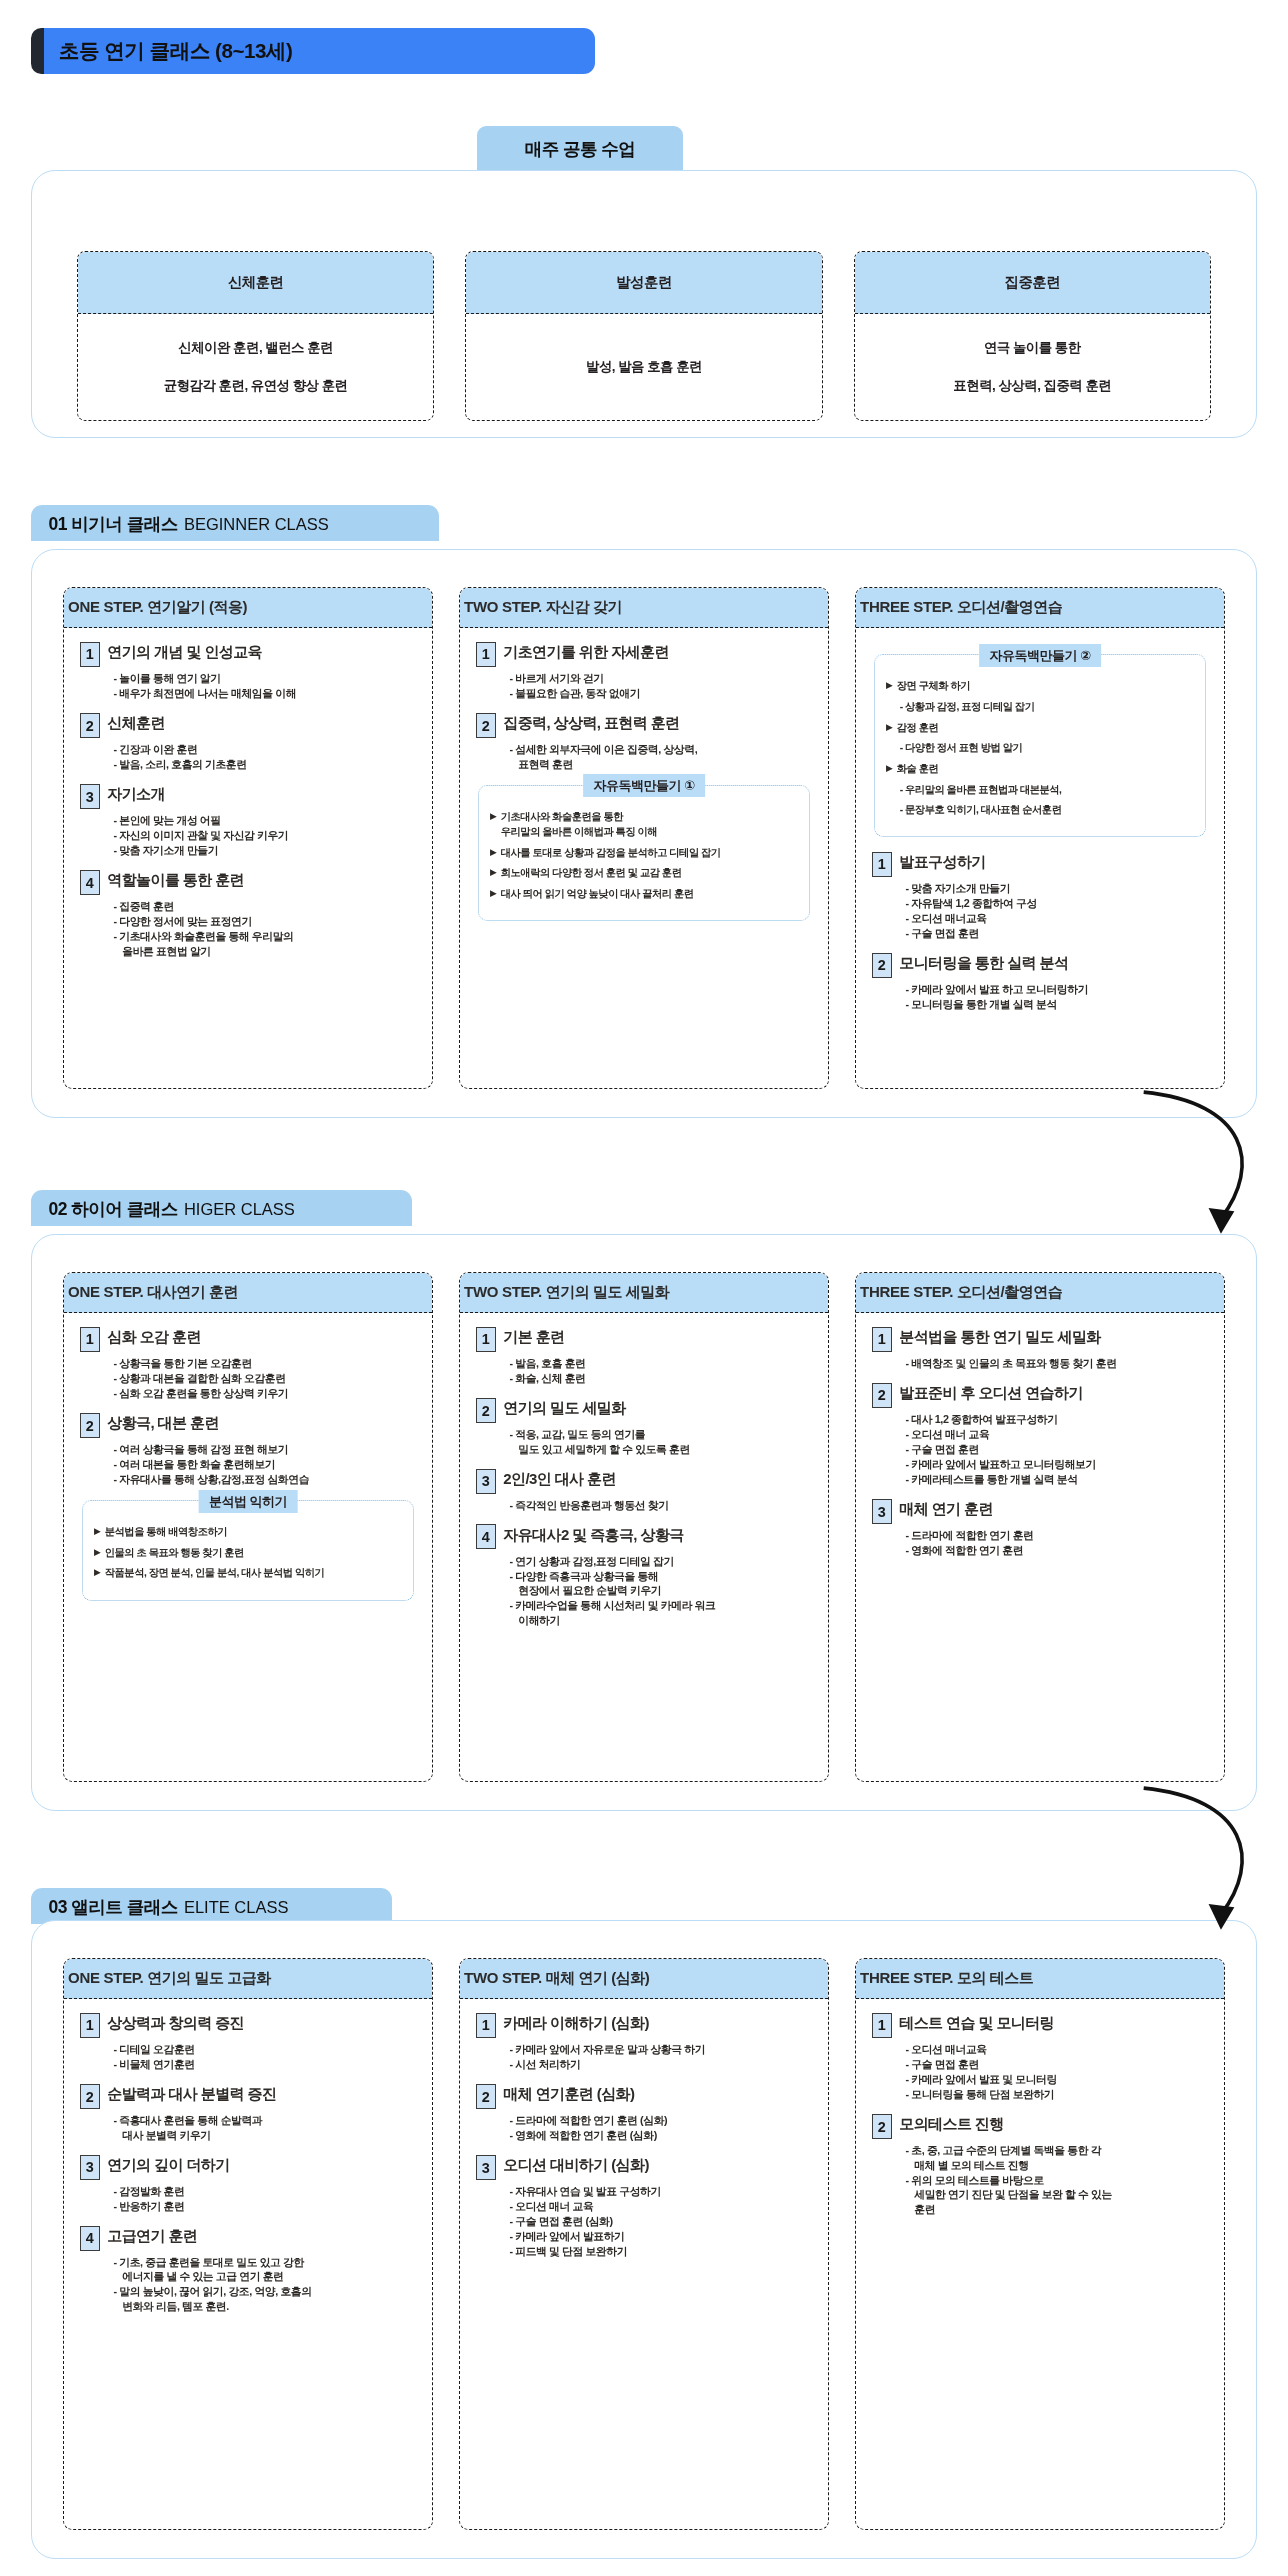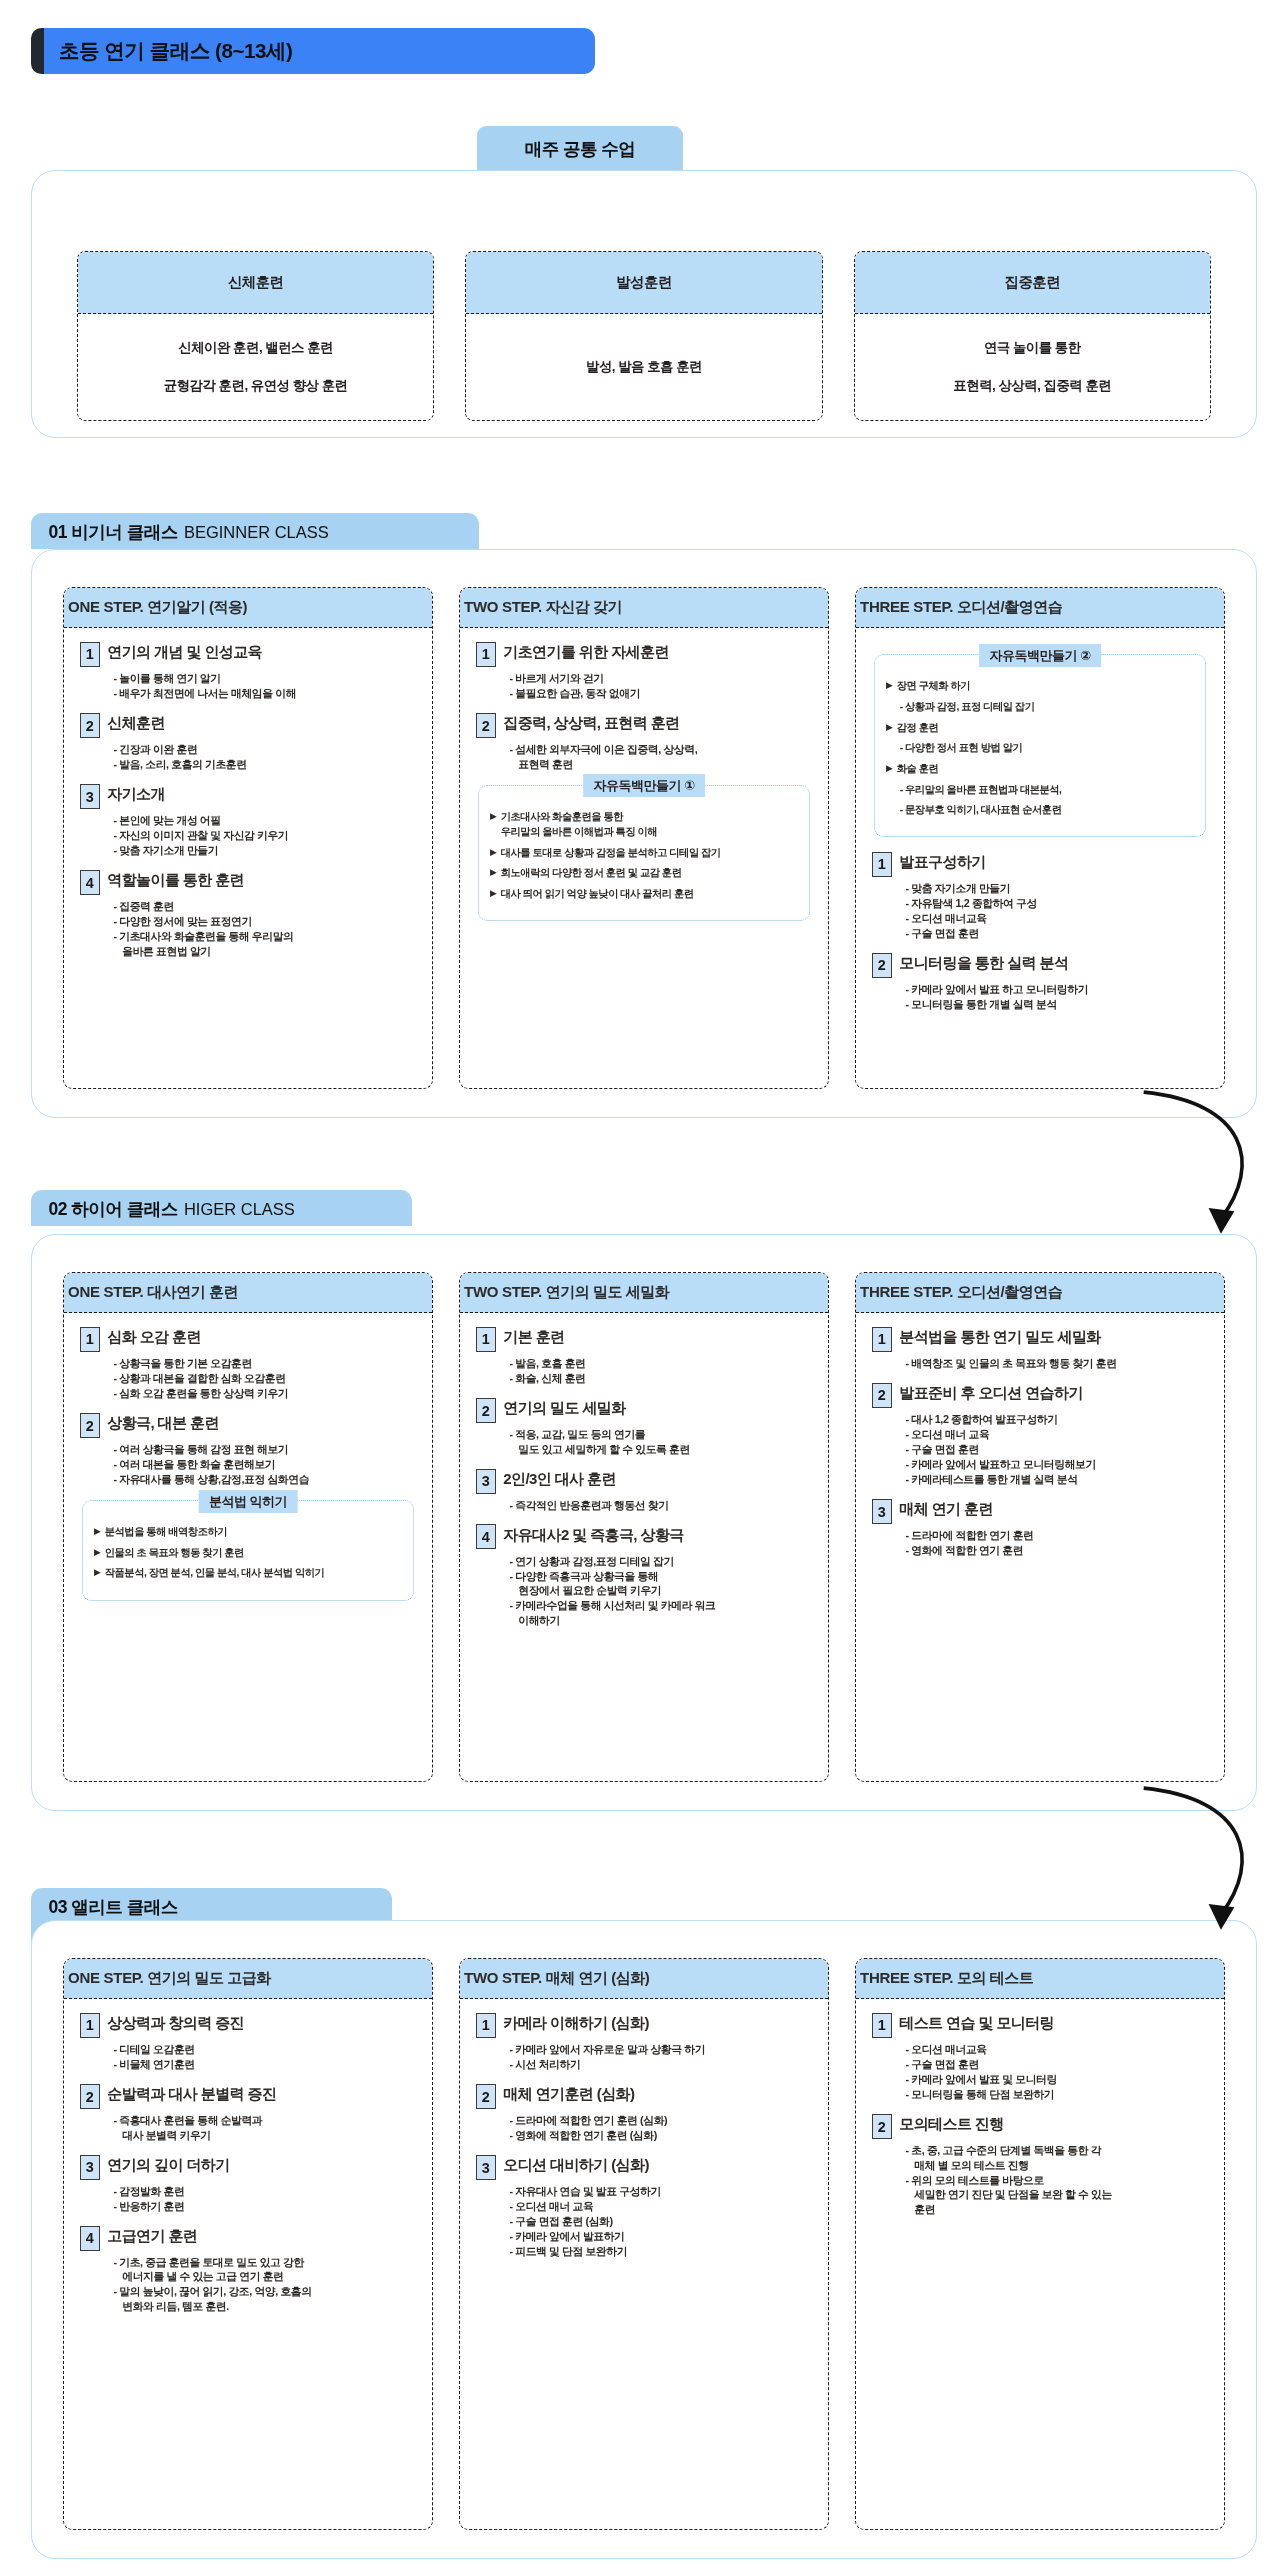--- a/index.html
+++ b/index.html
@@ -113,25 +113,25 @@
     line-height:1.5; margin-bottom:5.2px; display:flex; gap:4.6px; align-items:flex-start;
   }
   .arrow-li .tri{ flex:0 0 auto; font-size:8.8px; line-height:1.7; }
   .arrow-li .txt{ white-space:pre-line; }
 
   
   .connector{ position:absolute; pointer-events:none; }
 
   
   #common-panel{ }
-  #sec1-tab{ left:31px; top:505px; width:448px;margin-top:8px; }
+  #sec1-tab{ left:31px; top:505px; width:408px; }
   #sec1-panel{ left:31px; top:549px; width:1226px; height:569px; }
   #sec2-tab{ left:31px; top:1190px; width:381px; }
   #sec2-panel{ left:31px; top:1234px; width:1226px; height:577px; }
-  #sec3-tab{ left:31px; top:1888px; width:361px;flex-direction:column; }
+  #sec3-tab{ left:31px; top:1888px; width:361px; }
   #sec3-panel{ left:31px; top:1920px; width:1226px; height:639px; }
 </style>
 </head>
 <body>
 
 <div class="page">
 
   <div class="title-row">
     <div class="title-cap"></div>
     <div class="title-pill">

